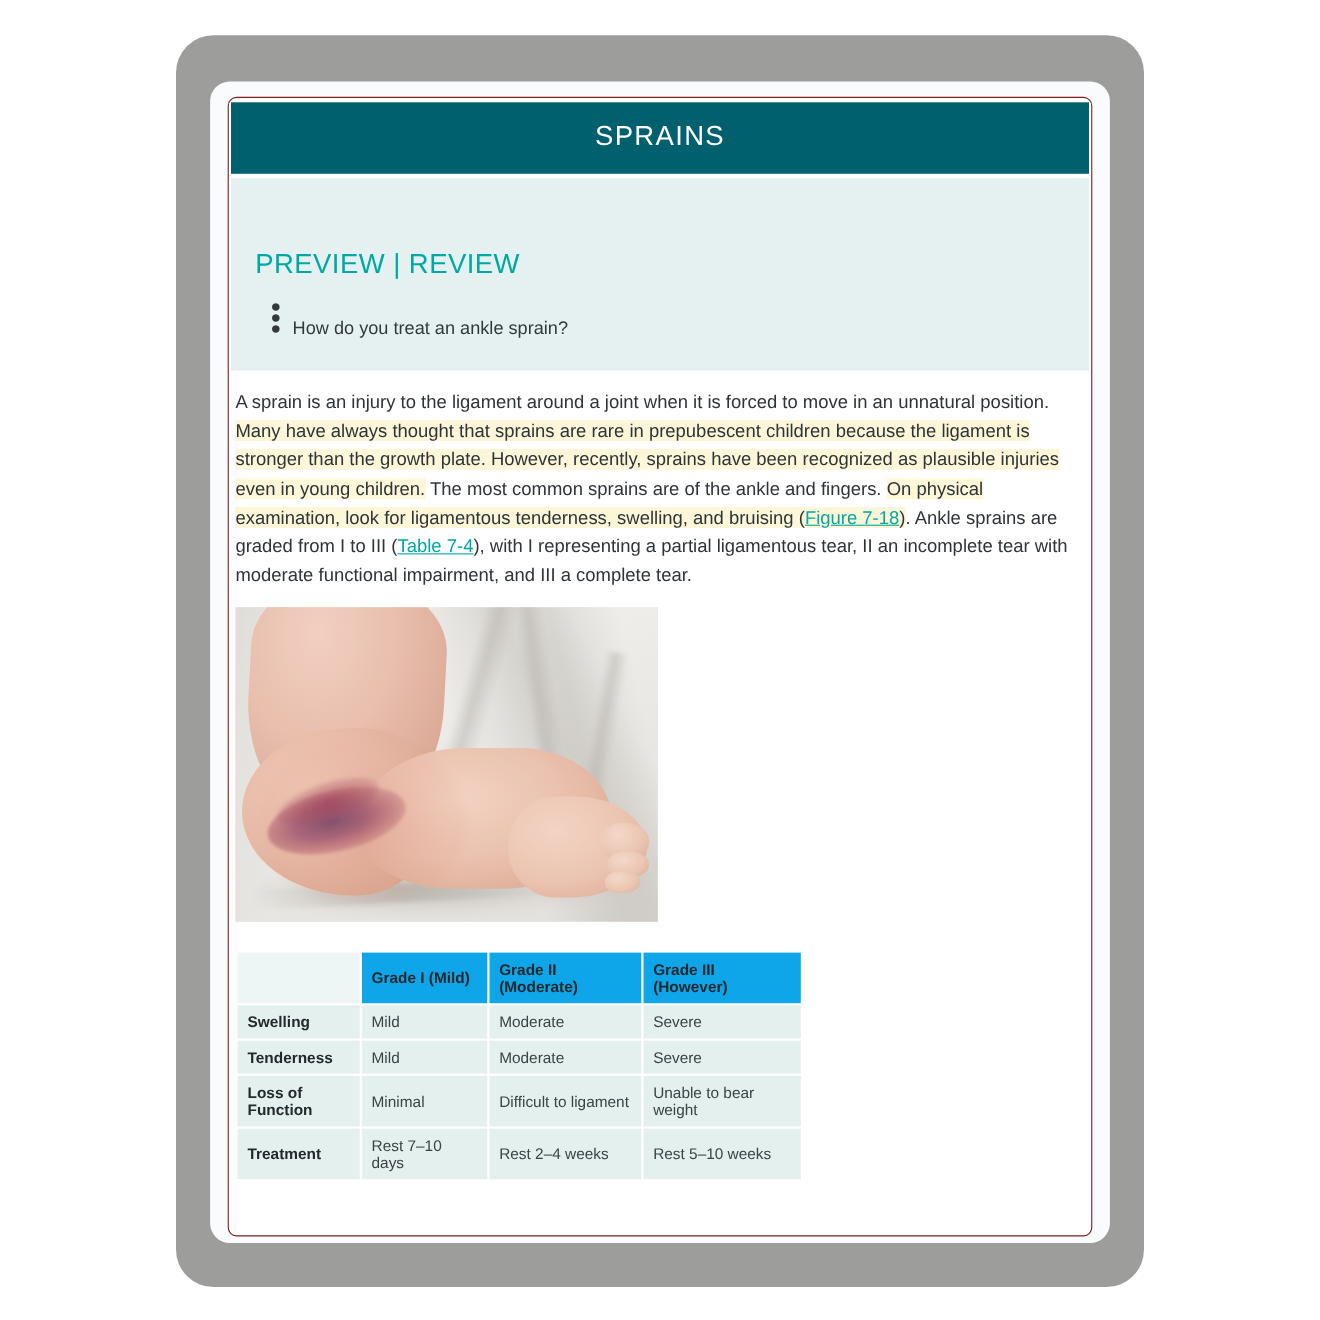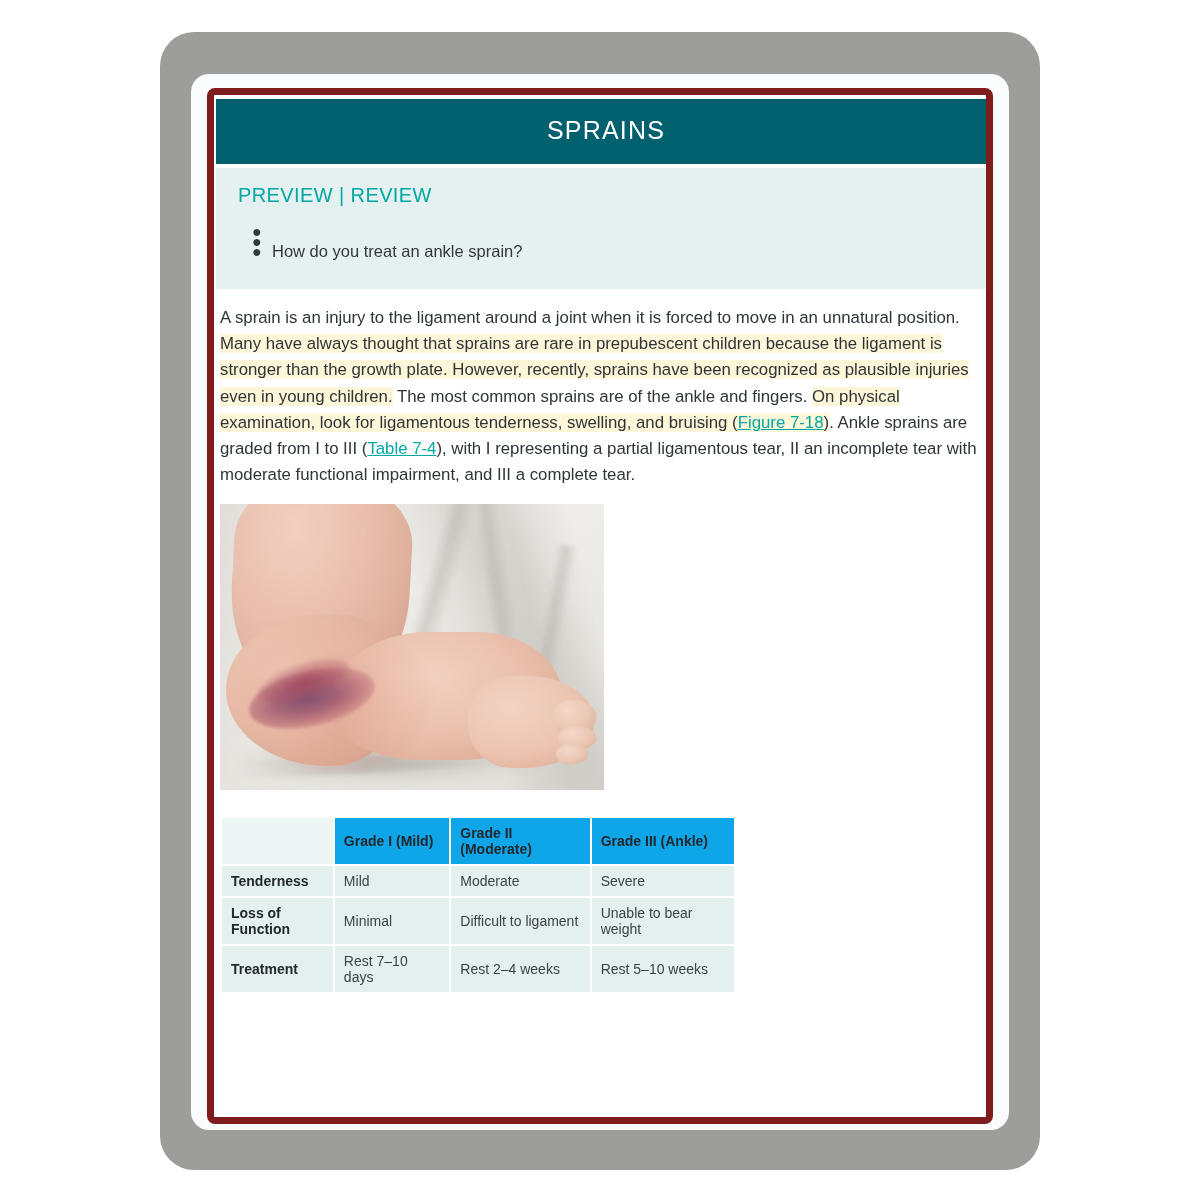--- a/index.html
+++ b/index.html
@@ -25,21 +25,21 @@
     width: 818px; height: 1056px;
     background: #fafbfc;
     border-radius: 18px;
     overflow: hidden;
   }
   #content-card {
     position: absolute;
     left: 16px; top: 14px;
     width: 786px; height: 1036px;
     background: #ffffff;
-    border: 7px solid #7f1d1d;
+    border: 1px solid #7f1d1d;
     border-radius: 8px;
     overflow: hidden;
   }
   #doc {
     position: absolute;
     left: 0; top: 0;
     width: 784px;
     padding: 0;
   }
 
@@ -56,23 +56,24 @@
   }
 
   
   .preview-box {
     background: #e5f1f0;
     margin: 4px 2px 0 2px;
     padding: 16px 22px 20px 22px;
   }
   .preview-title {
     color: #00a8a4;
-    font-size: 20px;
+    font-size: 25px;
     letter-spacing: 0.4px;
     margin-bottom: 8px;
+    margin-top: 48px;
   }
   .preview-list {
     margin: 0;
     padding-left: 34px;
     list-style: none;
   }
   .preview-list li {
     position: relative;
     font-size: 16.5px;
     color: #33383c;
@@ -290,24 +291,30 @@
             <div class="bruise2"></div>
           </div>
         </figure>
 
         <table class="grades">
           <thead>
             <tr>
               <th class="blank"></th>
               <th>Grade I (Mild)</th>
               <th>Grade II (Moderate)</th>
-              <th>Grade III (Ankle)</th>
+              <th>Grade III (However)</th>
             </tr>
           </thead>
           <tbody>
+            <tr>
+              <th>Swelling</th>
+              <td class="c1">Mild</td>
+              <td class="c2">Moderate</td>
+              <td class="c3">Severe</td>
+            </tr>
             <tr>
               <th>Tenderness</th>
               <td class="c1">Mild</td>
               <td class="c2">Moderate</td>
               <td class="c3">Severe</td>
             </tr>
             <tr>
               <th>Loss of Function</th>
               <td class="c1">Minimal</td>
               <td class="c2">Difficult to ligament</td>

